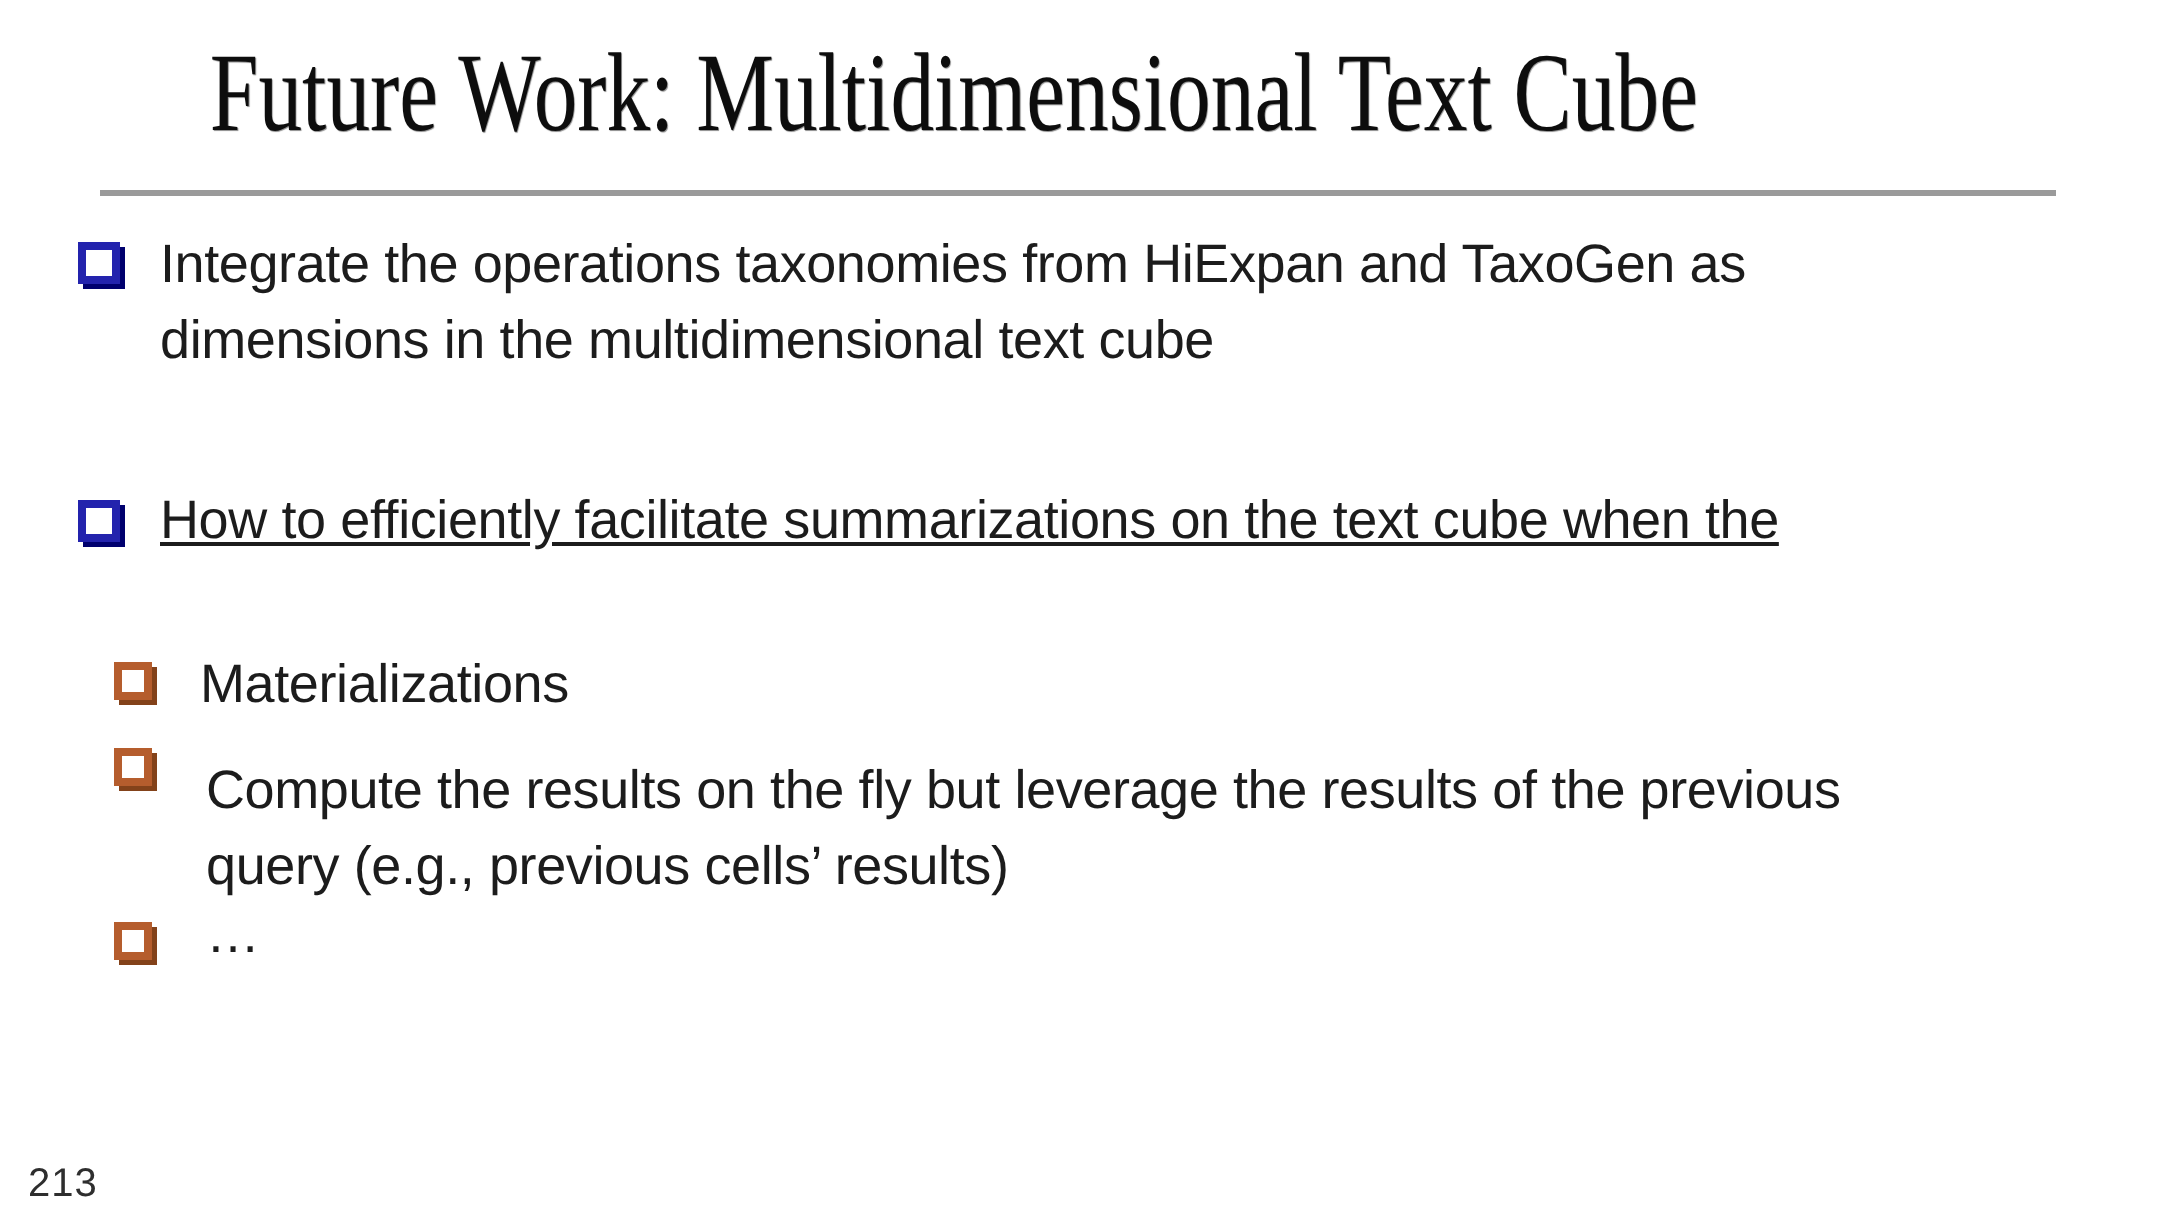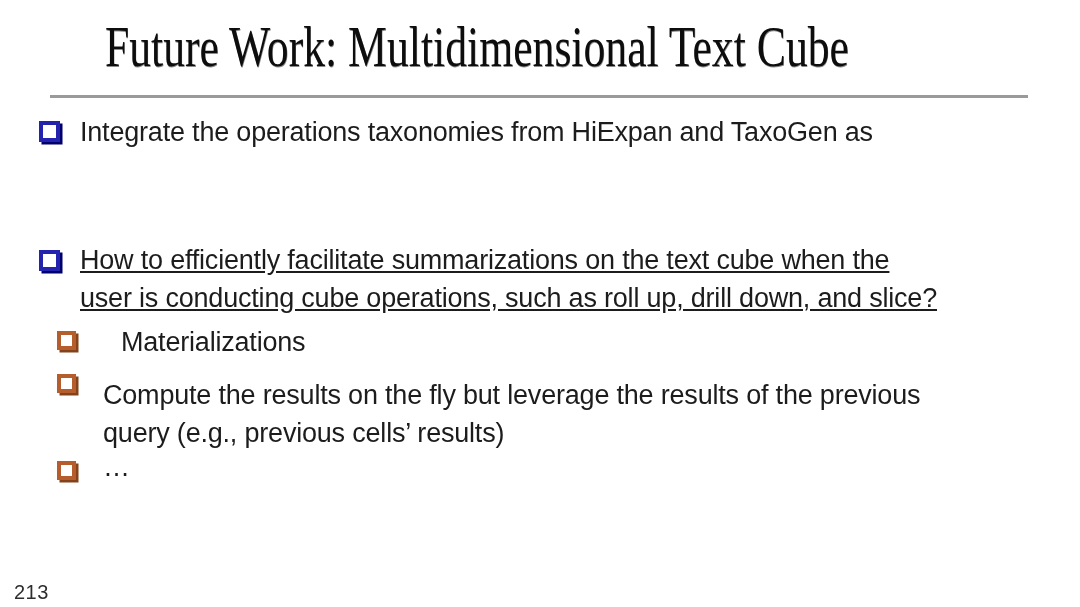--- a/index.html
+++ b/index.html
@@ -47,34 +47,34 @@
 
 <div class="slide-title">
   <span class="squeeze">Future Work: Multidimensional Text Cube</span>
 </div>
 <div class="title-divider"></div>
 
 <div>
   <span class="sq lvl1" style="left:39px;top:121px;"></span>
   <div class="bullet-text" style="left:80px;top:113px;">
     <div class="textline">Integrate the operations taxonomies from HiExpan and TaxoGen as</div>
+    <div class="textline">dimensions in the multidimensional text cube</div>
   </div>
 </div>
 
 <div>
   <span class="sq lvl1" style="left:39px;top:250px;"></span>
   <div class="bullet-text" style="left:80px;top:241px;text-decoration:underline;">
     <div class="textline">How to efficiently facilitate summarizations on the text cube when the</div>
-    <div class="textline">user is conducting cube operations, such as roll up, drill down, and slice?</div>
   </div>
 </div>
 
 <div>
   <span class="sq lvl2" style="left:57px;top:331px;"></span>
-  <div class="bullet-text" style="left:121px;top:323px;">
+  <div class="bullet-text" style="left:100px;top:323px;">
     <div class="textline">Materializations</div>
   </div>
 </div>
 
 <div>
   <span class="sq lvl2" style="left:57px;top:374px;"></span>
   <div class="bullet-text" style="left:103px;top:366px;margin-top:10px;">
     <div class="textline">Compute the results on the fly but leverage the results of the previous</div>
     <div class="textline">query (e.g., previous cells’ results)</div>
   </div>

